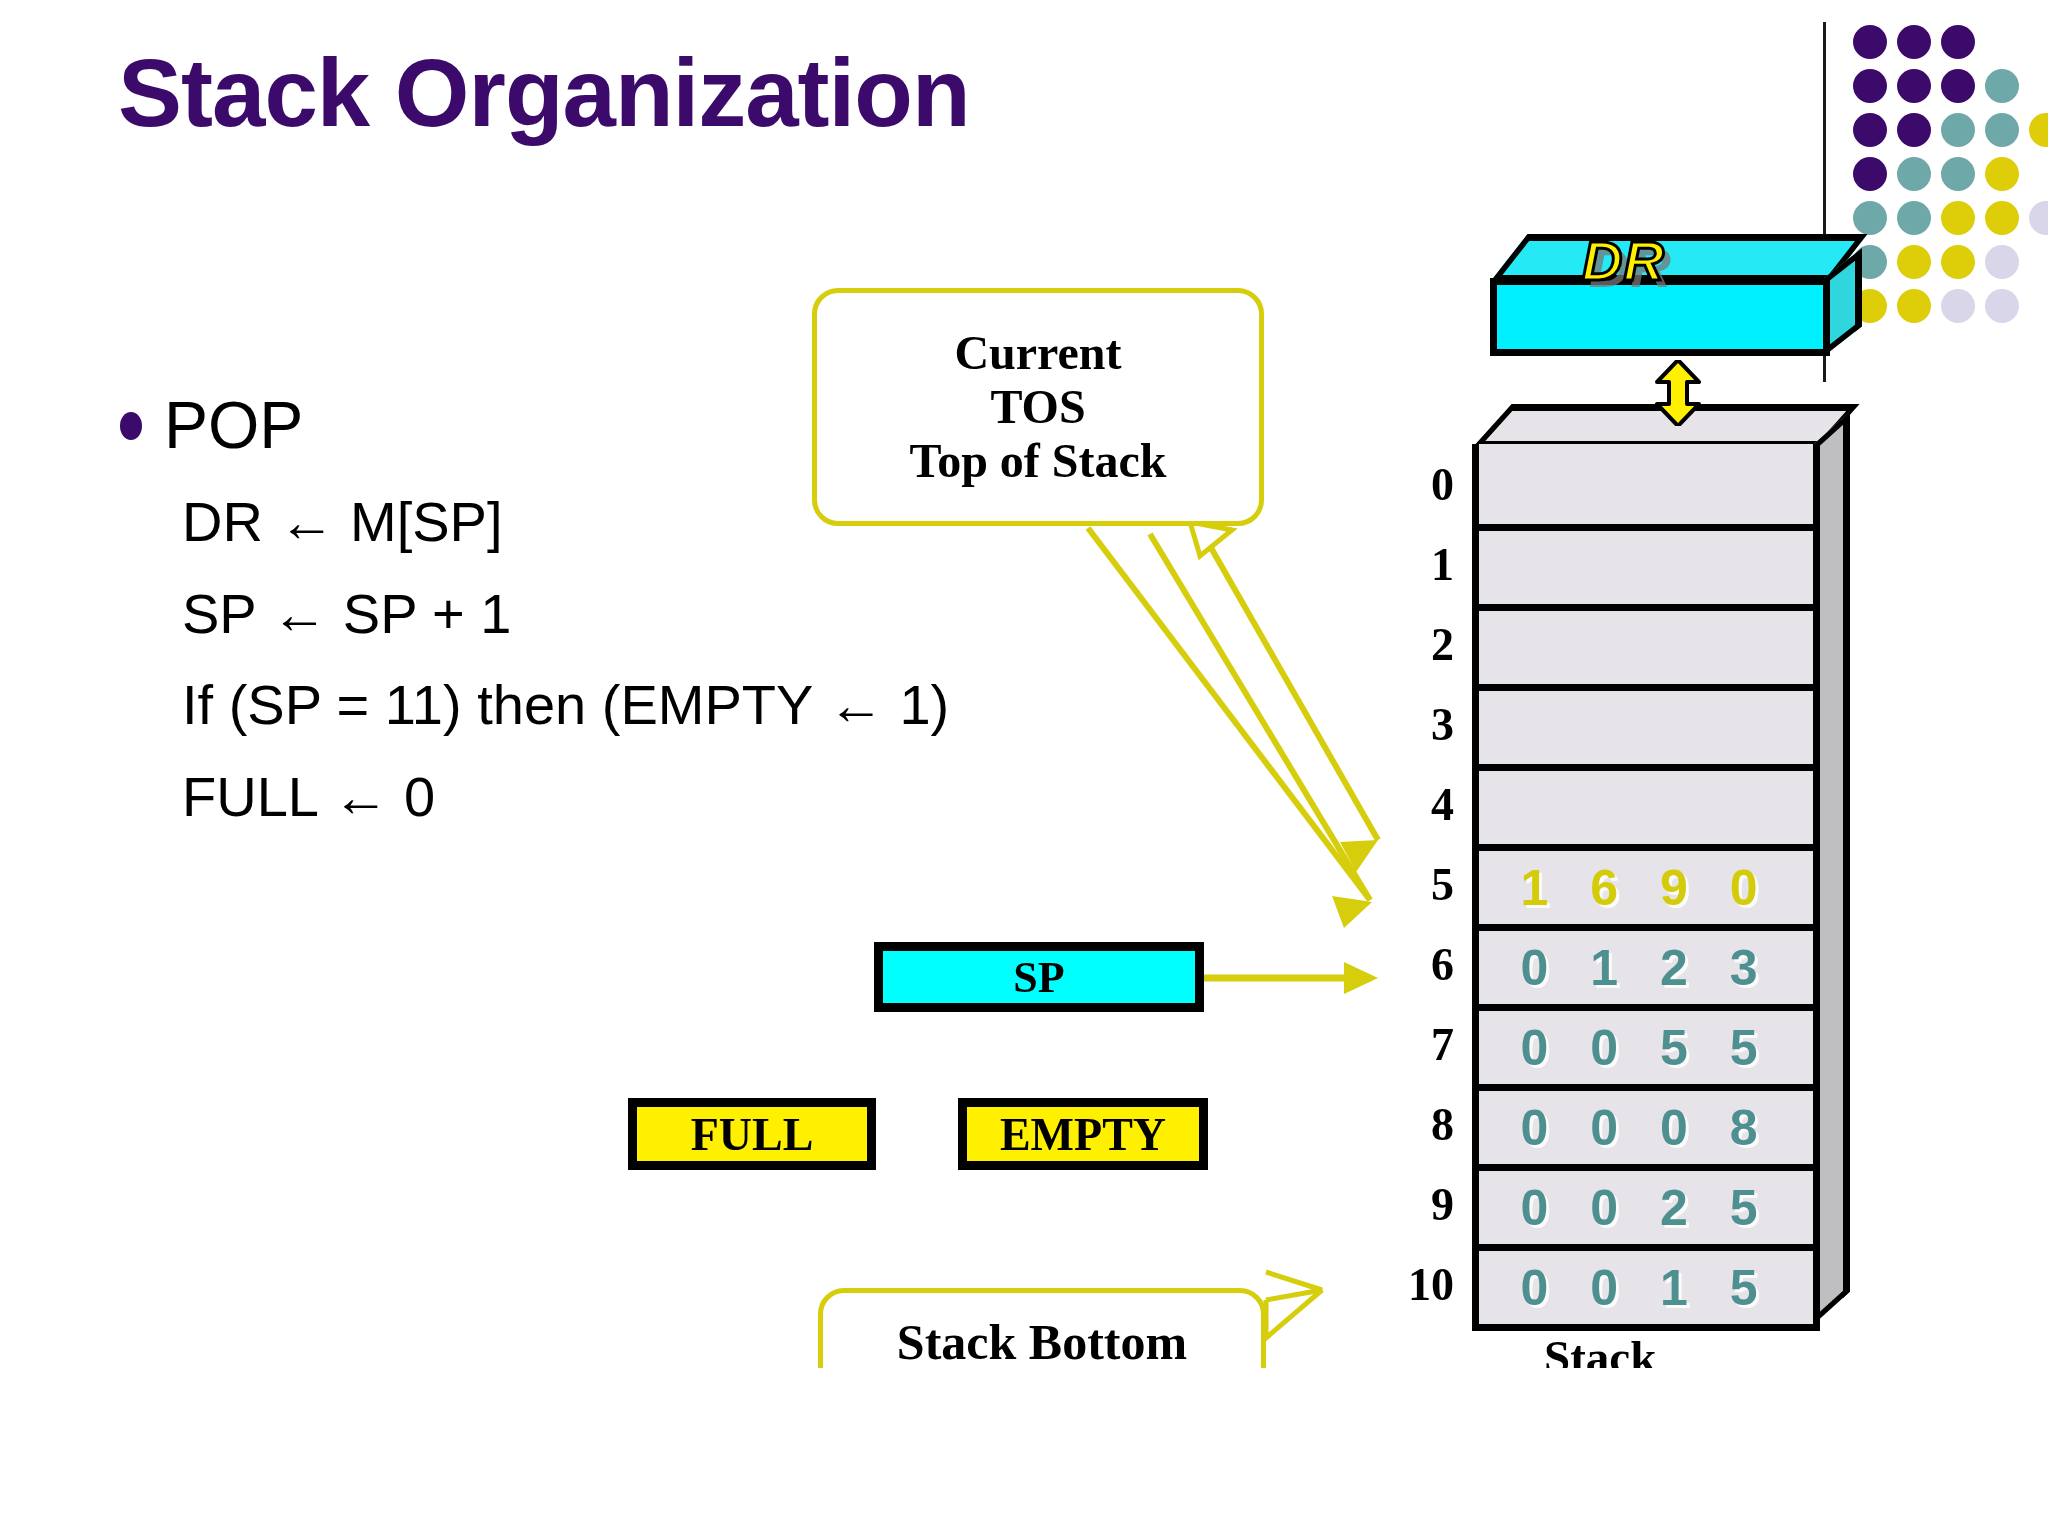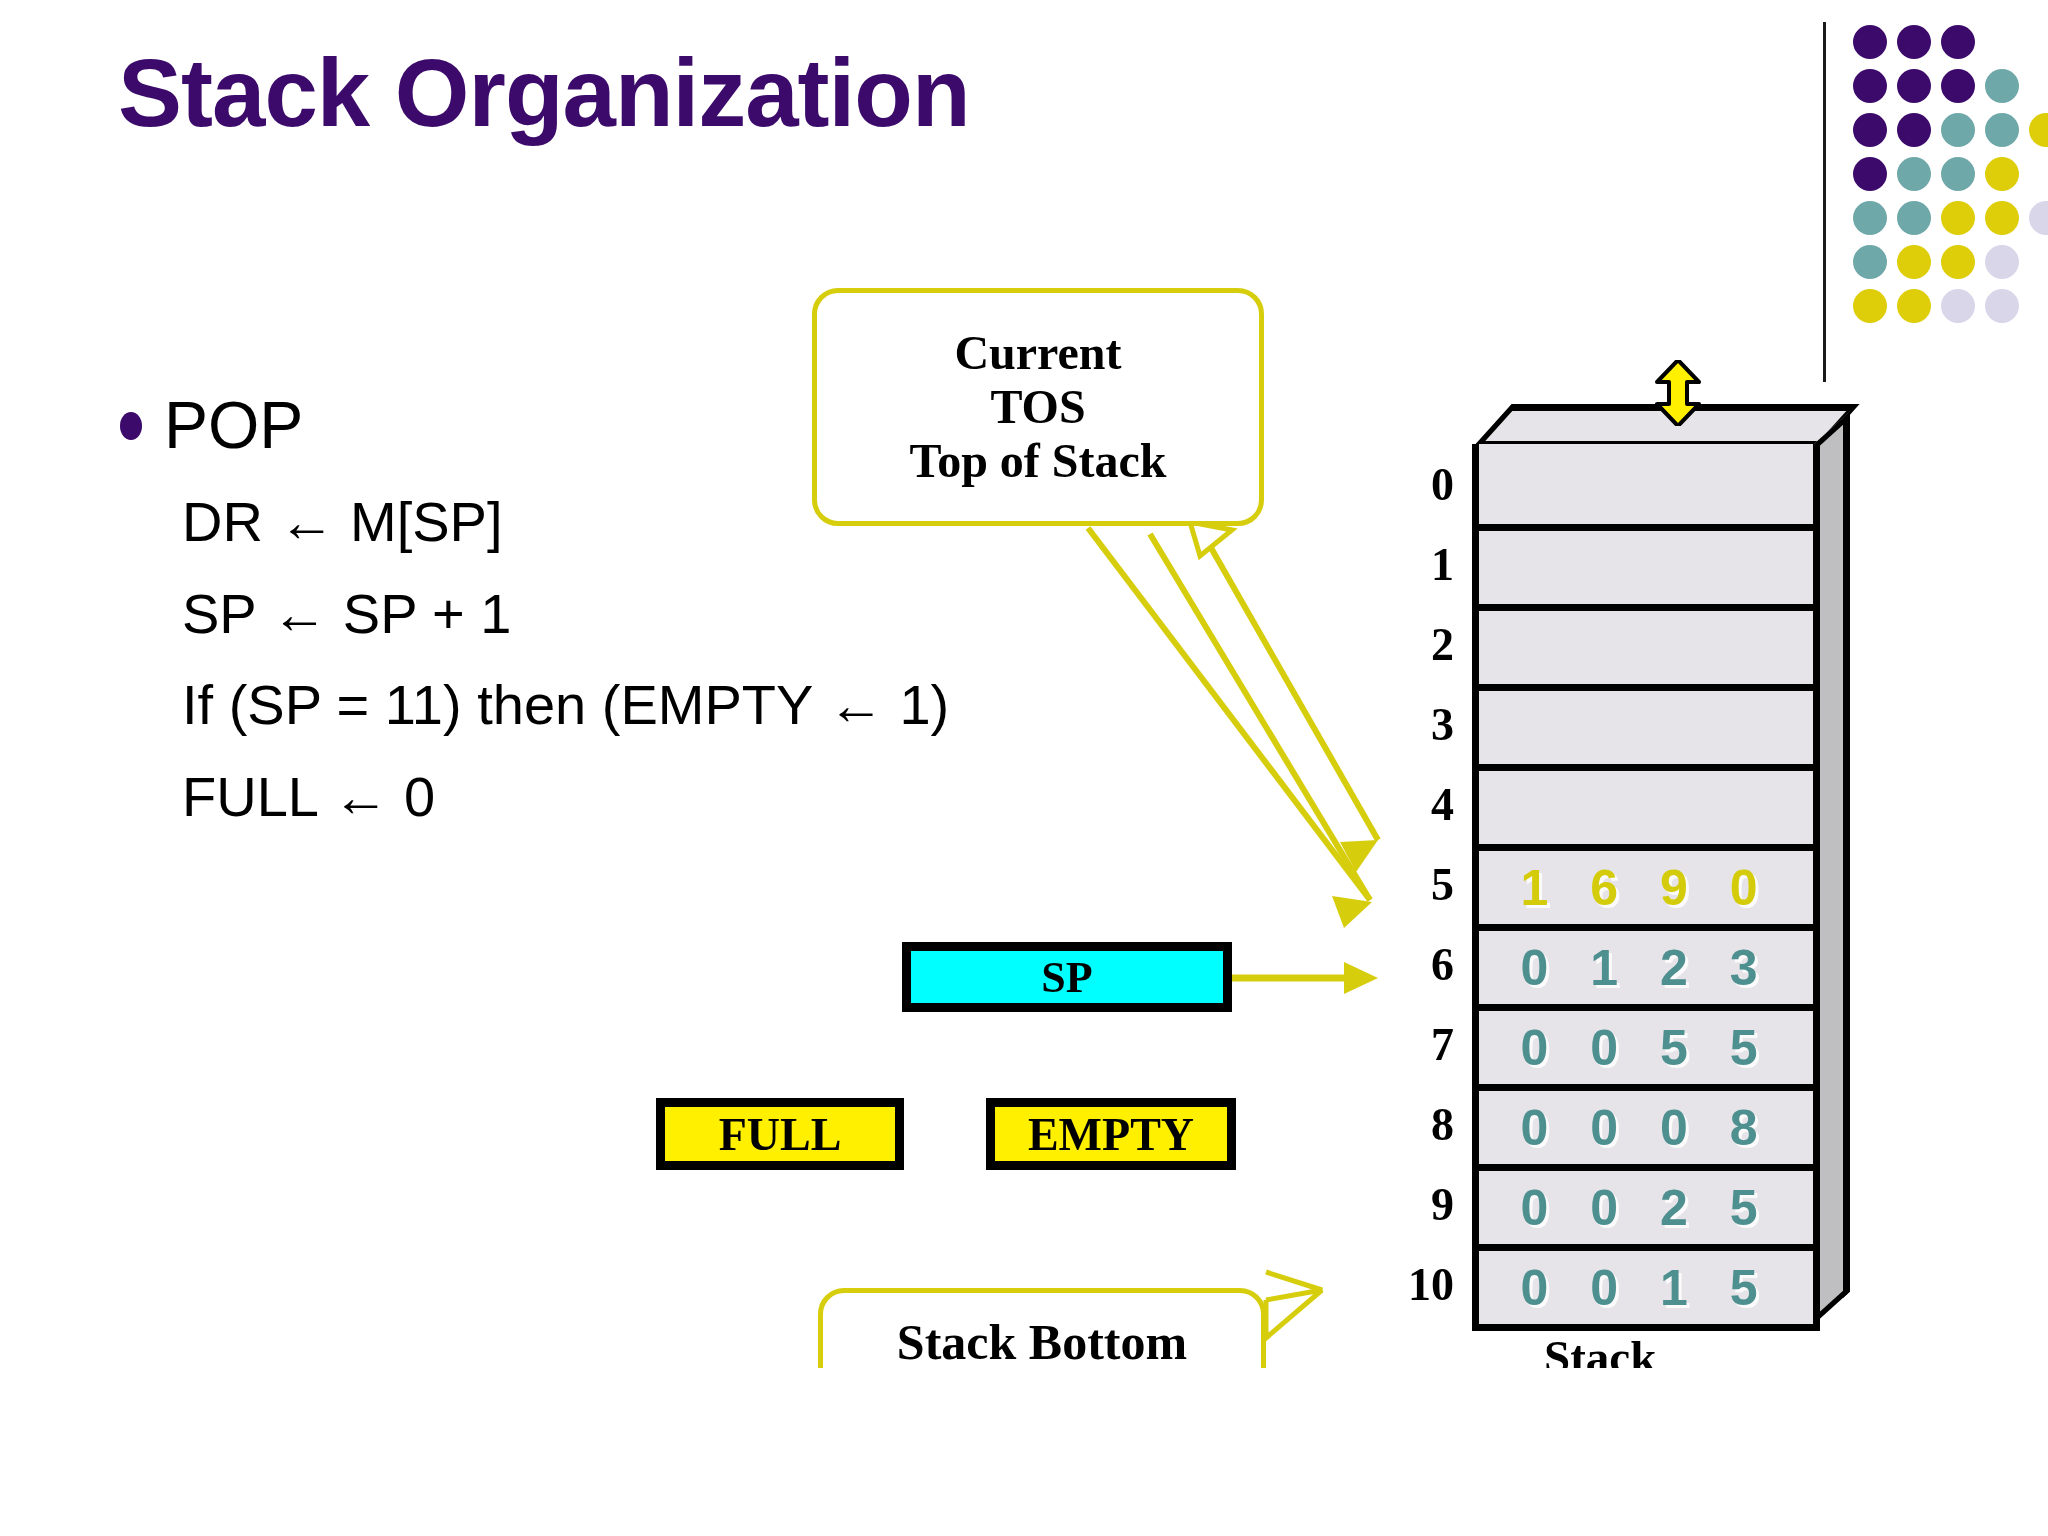--- a/index.html
+++ b/index.html
@@ -110,21 +110,20 @@
     position: absolute;
     box-sizing: border-box;
     border: 9px solid #000000;
     display: flex;
     align-items: center;
     justify-content: center;
     font-family: "Liberation Serif", serif;
     font-weight: bold;
     color: #000000;
     z-index: 6;
-    margin-left: 28px;
   }
   #box-sp {
     left: 874px;
     top: 942px;
     width: 330px;
     height: 70px;
     background: #00FFFF;
     font-size: 44px;
   }
   #box-full {
@@ -389,20 +388,26 @@
   </div>
 
   <div class="callout" id="callout-bottom">Stack Bottom</div>
 
   <div class="flatbox" id="box-sp">SP</div>
   <div class="flatbox" id="box-full">FULL</div>
   <div class="flatbox" id="box-empty">EMPTY</div>
 
   <div id="thin-line"></div>
 
+  <div id="dr-box">
+    <div id="dr-top"></div>
+    <div id="dr-side"></div>
+    <div id="dr-front"></div>
+    <div id="dr-label">DR</div>
+  </div>
 
   <svg id="dbl-arrow" viewBox="0 0 46 66">
     <polygon points="23,0 44,22 32,22 32,44 44,44 23,66 2,44 14,44 14,22 2,22" fill="#FFF000" stroke="#000000" stroke-width="4" stroke-linejoin="round"></polygon>
   </svg>
 
   <div id="stack">
     <div id="stack-top"></div>
     <div id="stack-side"></div>
     <div id="stack-body">
         <div class="stack-cell"></div>

